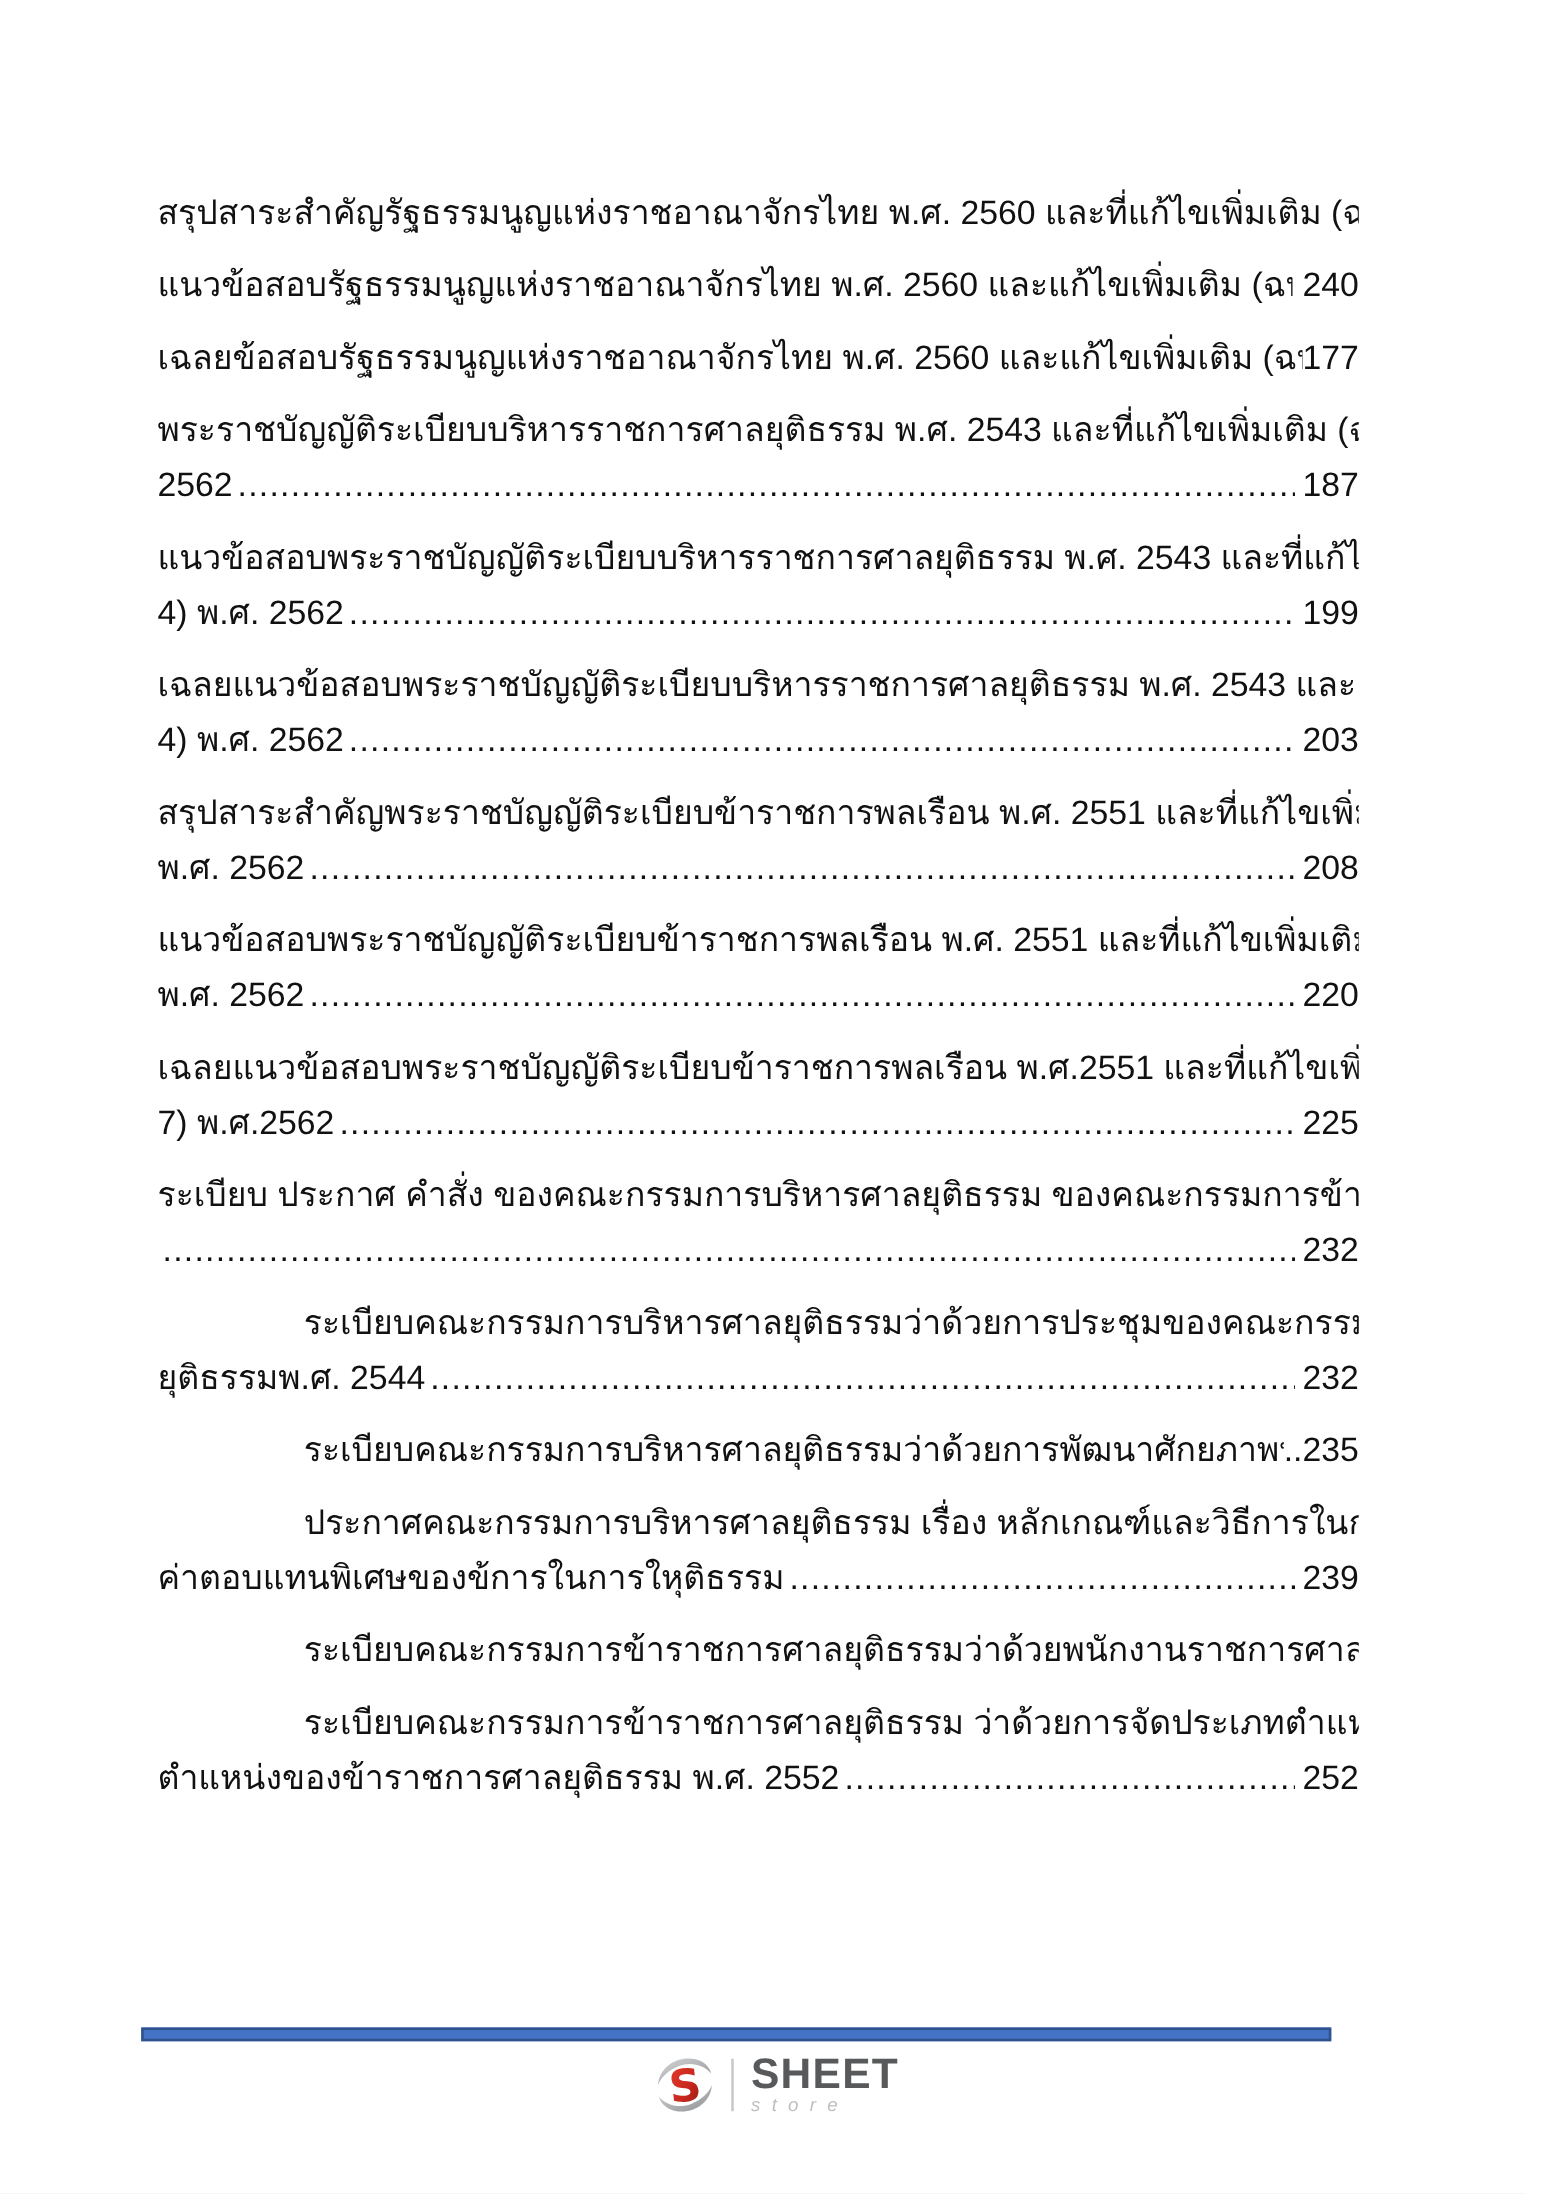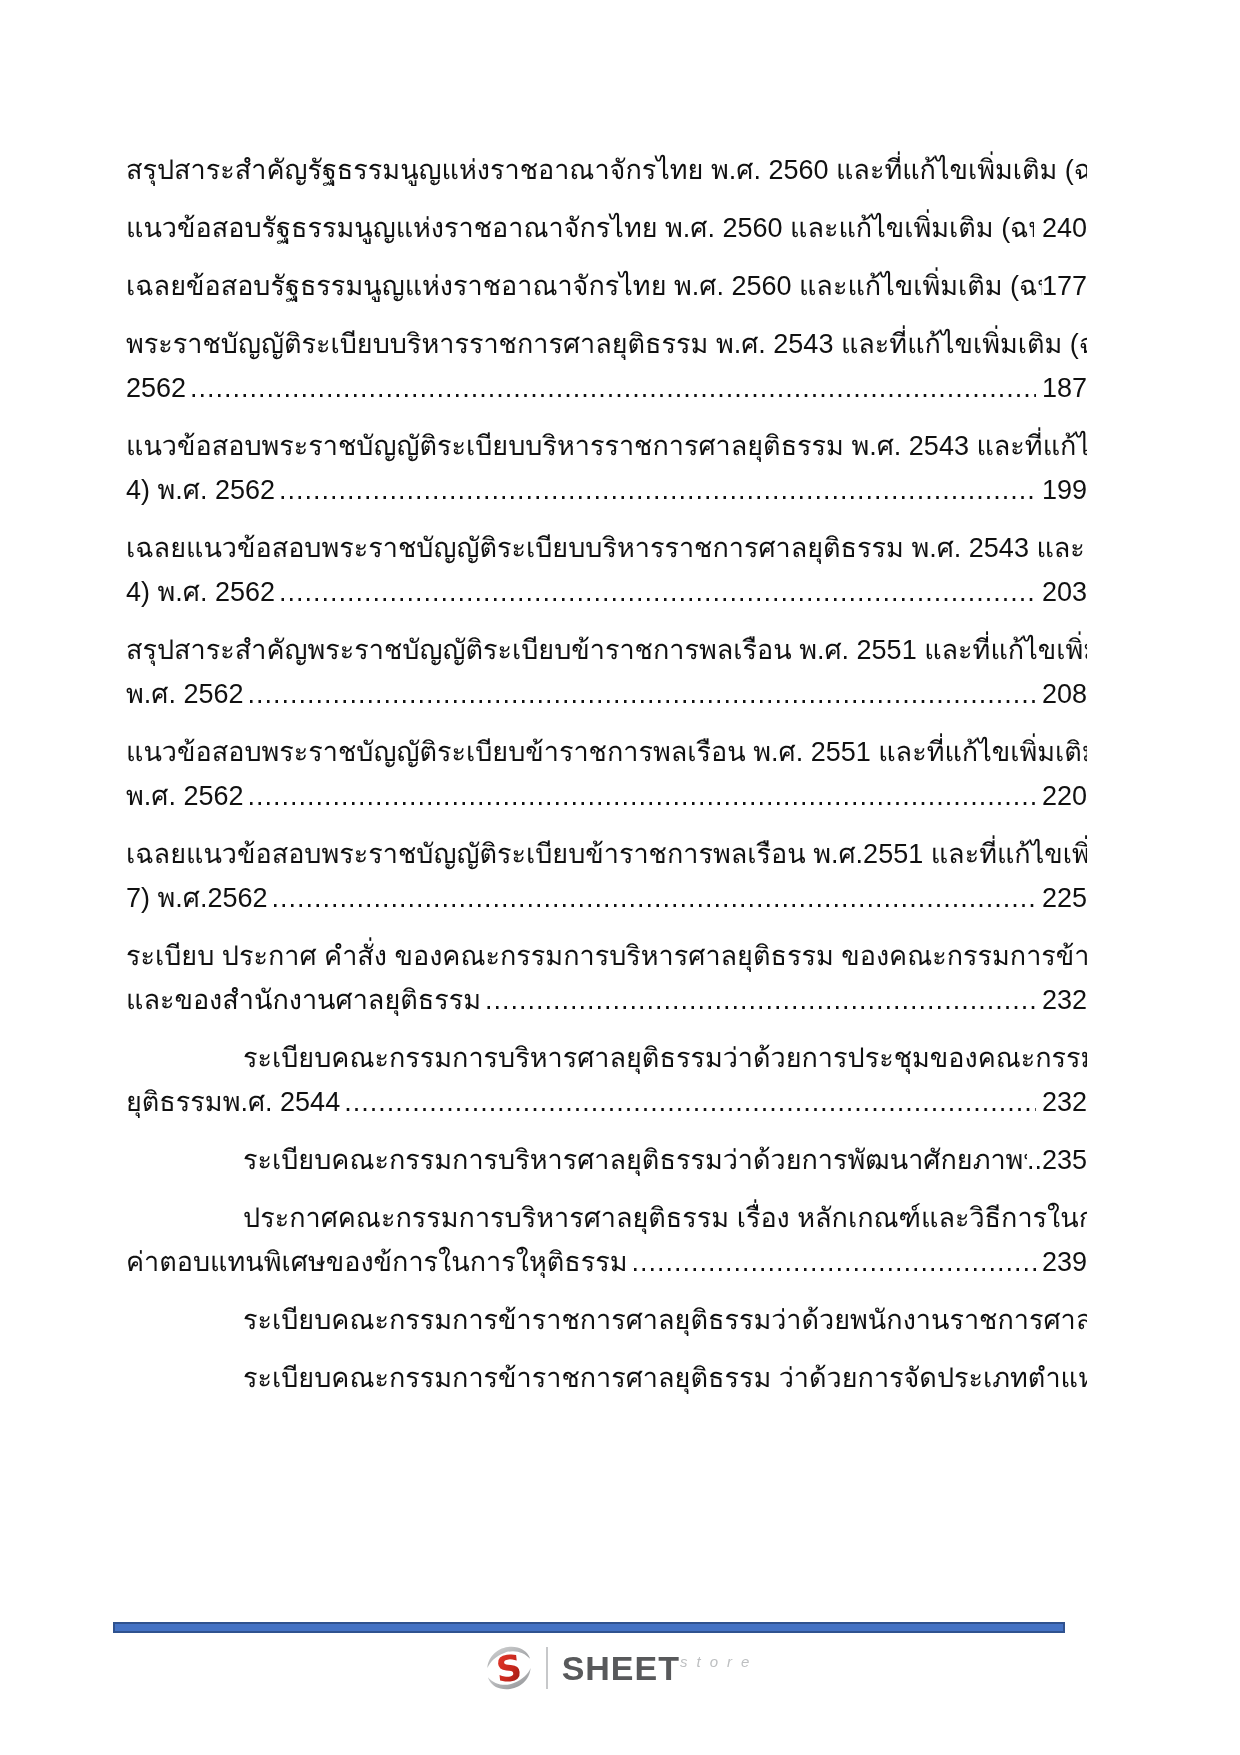--- a/index.html
+++ b/index.html
@@ -59,21 +59,21 @@
     justify-content:center;
     align-items:center;
   }
   .emblem{width:54px;height:54px;flex:0 0 auto;}
   .logo-divider{
     width:2px;height:42px;
     background:#C7C8CA;
     margin:0 14px 0 10px;
     flex:0 0 auto;
   }
-  .logo-text{display:flex;justify-content:center;}
+  .logo-text{display:flex;flex-direction:column;justify-content:center;}
   .logo-brand{
     font-size:34px;
     font-weight:bold;
     color:#58595B;
     letter-spacing:1px;
     line-height:32px;
   }
   .logo-sub{
     font-size:15px;
     color:#BDBFC1;
@@ -165,21 +165,20 @@
           <span class="toc-text">7) พ.ศ.2562</span>
           <span class="leader"></span>
           <span class="page-num">225</span>
         </div>
       </div>
       <div class="toc-entry">
         <div class="toc-row">
           <span class="toc-text">ระเบียบ ประกาศ คำสั่ง ของคณะกรรมการบริหารศาลยุติธรรม ของคณะกรรมการข้าราชการศาลยุติธรรม</span>
         </div>
         <div class="toc-row">
-          <span class="toc-text">และของสำนักงานศาลยุติธรรม</span>
           <span class="leader"></span>
           <span class="page-num">232</span>
         </div>
       </div>
       <div class="toc-entry indent">
         <div class="toc-row">
           <span class="toc-text">ระเบียบคณะกรรมการบริหารศาลยุติธรรมว่าด้วยการประชุมของคณะกรรมการบริหารศาล</span>
         </div>
         <div class="toc-row">
           <span class="toc-text">ยุติธรรมพ.ศ. 2544</span>
@@ -205,20 +204,25 @@
         </div>
       </div>
       <div class="toc-entry indent">
         <div class="toc-row">
           <span class="toc-text">ระเบียบคณะกรรมการข้าราชการศาลยุติธรรมว่าด้วยพนักงานราชการศาลยุติธรรม พ.ศ. 2550</span>
         </div>
       </div>
       <div class="toc-entry indent">
         <div class="toc-row">
           <span class="toc-text">ระเบียบคณะกรรมการข้าราชการศาลยุติธรรม ว่าด้วยการจัดประเภทตำแหน่งและระดับ</span>
+        </div>
+        <div class="toc-row">
+          <span class="toc-text">ตำแหน่งของข้าราชการศาลยุติธรรม พ.ศ. 2552</span>
+          <span class="leader"></span>
+          <span class="page-num">252</span>
         </div>
       </div>
     </main>
 
   <footer>
     <div class="footer-bar"></div>
     <div class="footer-logo">
       <svg class="emblem" viewBox="0 0 100 100" aria-hidden="true">
         <defs>
           <linearGradient id="redGrad" x1="0" y1="0" x2="1" y2="1">

